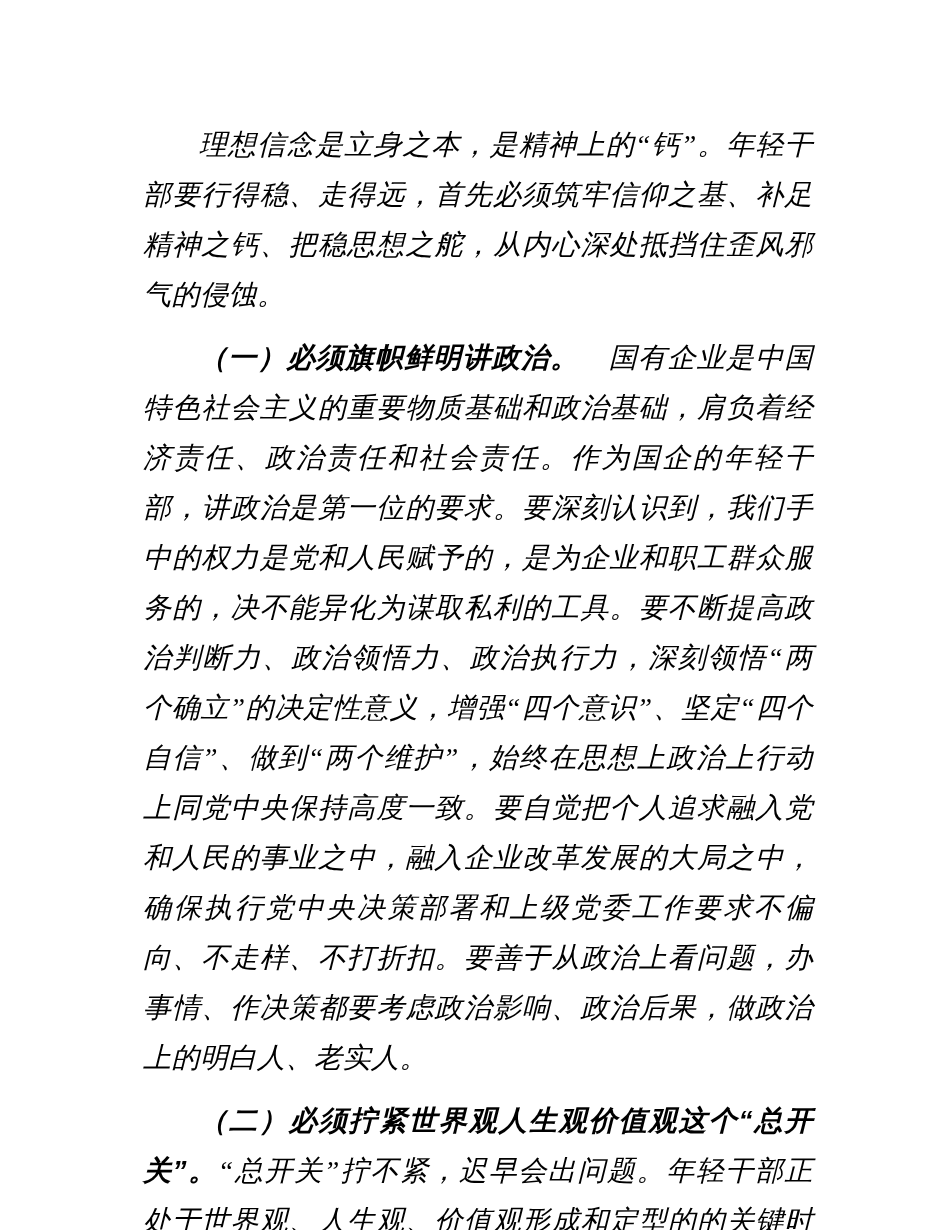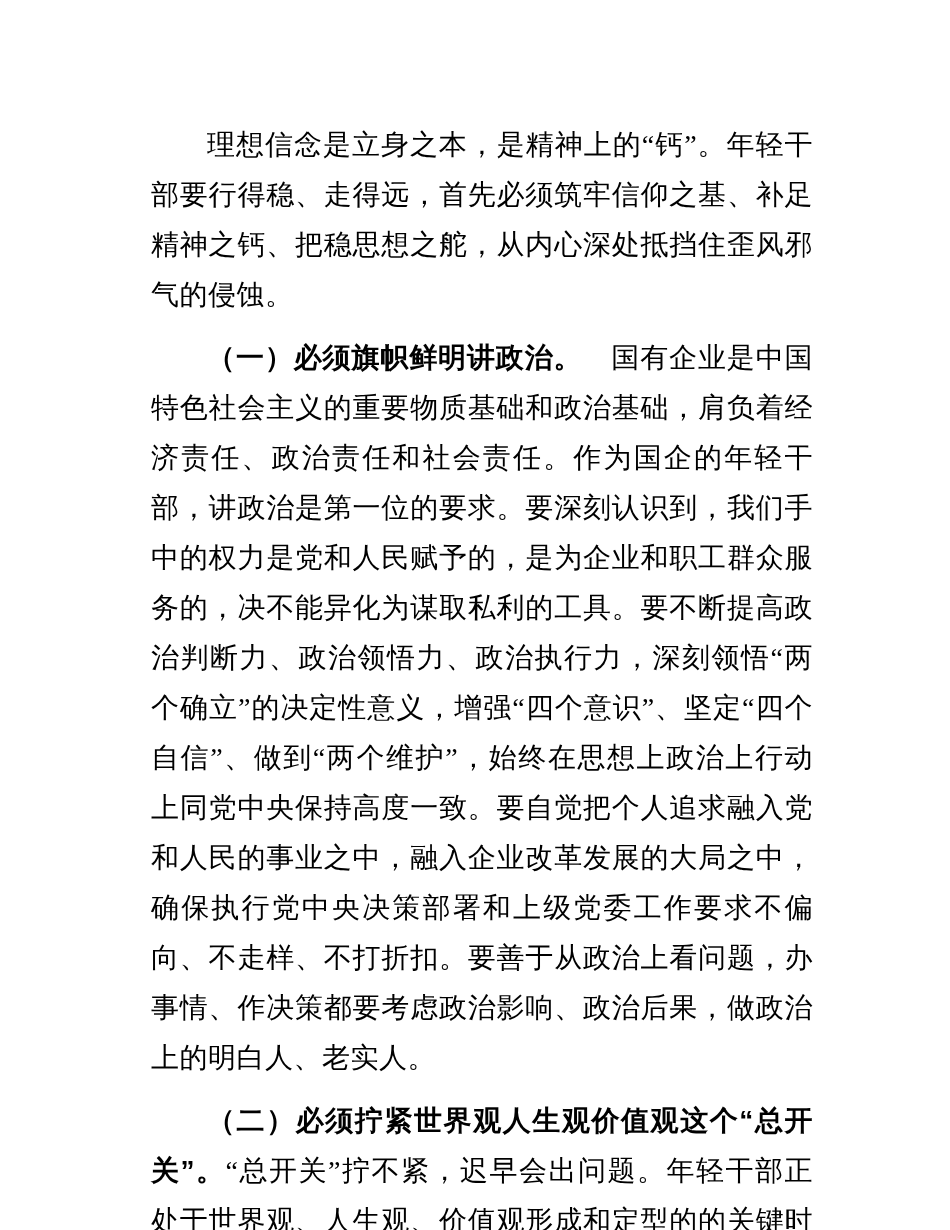--- a/index.html
+++ b/index.html
@@ -20,22 +20,23 @@
     width: 670px;
     color: #000000;
     font-family: "Liberation Serif", "DejaVu Serif", serif;
     font-size: 28px;
     line-height: 50px;
     text-align: justify;
     text-justify: inter-character;
     letter-spacing: 0.5px;
   }
   .doc-paragraph {
-    margin: 0 0 13px 8px;
+    margin: 0 0 13px 0;
     text-indent: 2em;
+    font-style: italic;
   }
   .section-lead {
     font-weight: bold;
     font-family: "Liberation Sans", "DejaVu Sans", sans-serif;
   }
 </style>
 </head>
 <body>
 
 <div class="doc-content">

